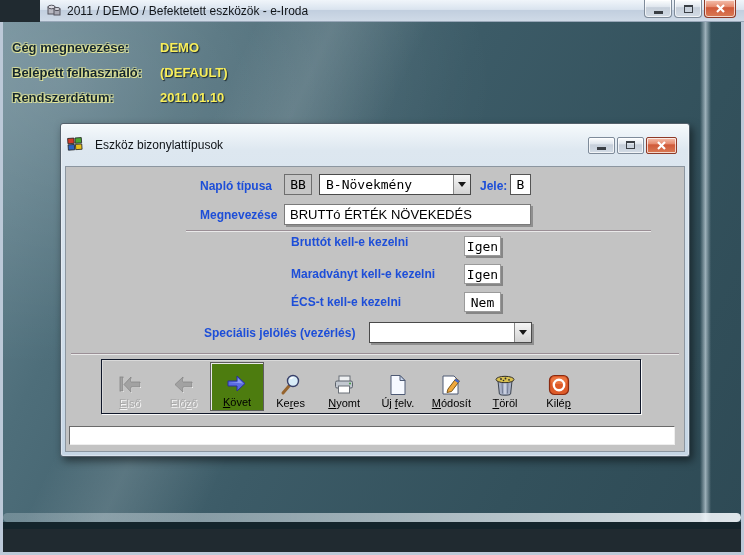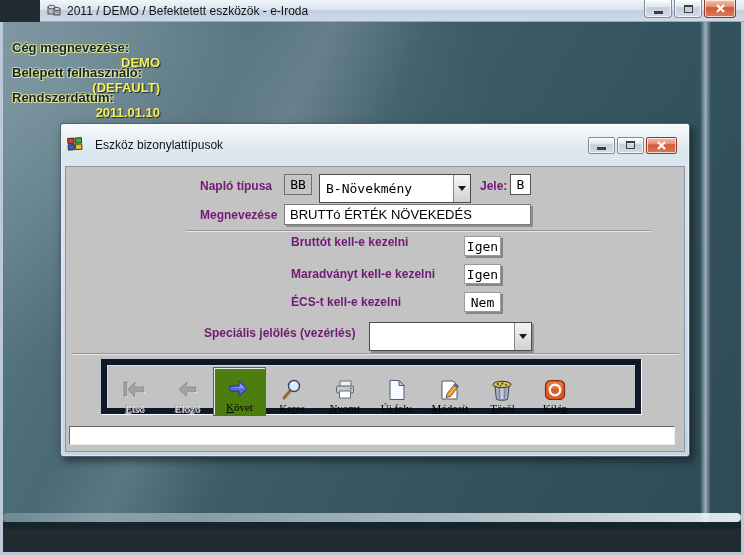--- a/index.html
+++ b/index.html
@@ -43,21 +43,21 @@
     background:linear-gradient(115deg,transparent 26%,rgba(255,255,255,.12) 34%,transparent 44%),
                radial-gradient(ellipse at 8% 12%, rgba(255,255,255,.15), transparent 45%); }
   .bg-right-strip { position:absolute; right:30px; top:0; width:11px; height:100%;
     background:linear-gradient(90deg,transparent,rgba(225,238,246,.6) 50%,transparent); }
   .bg-bottom-light { position:absolute; left:0; right:0; bottom:7px; height:9px; border-radius:5px;
     background:linear-gradient(90deg,rgba(225,235,240,.25),rgba(242,248,252,.9)); }
   .bg-bottom-dark { position:absolute; left:0; right:0; bottom:0; height:7px; background:#14252c; }
 
   
   .info { position:absolute; left:9px; top:18px; font-size:13px; font-weight:bold; }
-  .info-row { display:flex; height:25px; align-items:flex-end;flex-direction:column; }
+  .info-row { display:flex; height:25px; align-items:flex-start; }
   .info-label { width:148px; color:#14262e;
     text-shadow:1px 1px 0 rgba(238,238,150,.85),-1px -1px 0 rgba(238,238,150,.55),
                 1px -1px 0 rgba(238,238,150,.55),-1px 1px 0 rgba(238,238,150,.55); }
   .info-value { color:#f8ee5a; text-shadow:1px 1px 1px rgba(10,20,25,.8); }
 
   
   .dialog { position:absolute; left:57px; top:101px; width:630px;
     border:1px solid #55616c; border-radius:3px;
     background:linear-gradient(180deg,#f6fafc,#dde7f0 8%,#c6d6e5 100%);
     padding:0 4px 4px 4px;
@@ -67,26 +67,26 @@
   .dlg-btns { margin-left:auto; margin-right:6px; display:flex; gap:2px; }
   .dbtn { width:27px; height:17px; border:1px solid #7e8b9a; border-radius:2px;
     display:flex; align-items:center; justify-content:center;
     background:linear-gradient(180deg,#fdfefe,#dfe6ee 40%,#c6cfda 45%,#d3dce6);
     box-shadow:inset 0 0 0 1px rgba(255,255,255,.7); }
   .dbtn.close { width:31px; border-color:#8e3a28;
     background:linear-gradient(180deg,#f4c0ae,#e68a6d 40%,#d05a3a 45%,#d97a54); }
   .dbtn .glyph-min { margin-top:6px; }
   .dlg-body { position:relative; height:286px; background:#c3c3c3; border:1px solid #8c96a0; }
 
-  .flabel { position:absolute; font-size:12px; font-weight:bold; color:#701a75; white-space:nowrap; }
+  .flabel { position:absolute; font-size:12px; font-weight:bold; color:#1d4ed8; white-space:nowrap; }
   .mono { font-family:"DejaVu Sans Mono","Liberation Mono",monospace; font-size:13px; color:#000; }
 
   .code-box { position:absolute; left:218px; top:7px; width:28px; height:21px;
     background:#c6c6c6; border:1px solid #6e6e6e; display:flex; align-items:center; justify-content:center; }
-  .combo { position:absolute; height:29px; background:#fff; border:1px solid #4a4a4a;
+  .combo { position:absolute; height:21px; background:#fff; border:1px solid #4a4a4a;
     display:flex; align-items:stretch; }
   .combo-naplo { left:253px; top:7px; width:152px; }
   .combo-spec { left:303px; top:155px; width:163px; box-shadow:2px 2px 0 #8f8f8f; }
   .combo-text { flex:1; display:flex; align-items:center; padding-left:6px; overflow:hidden; white-space:nowrap; }
   .combo-btn { width:17px; border-left:1px solid #888; display:flex; align-items:center; justify-content:center;
     background:linear-gradient(180deg,#f6f6f6,#d2d2d2); }
   .tri-down { width:0; height:0; border:4px solid transparent; border-top:5px solid #181818; margin-top:4px; }
 
   .jele-box { position:absolute; left:444px; top:7px; width:21px; height:21px; background:#fff;
     border:1px solid #555; display:flex; align-items:center; justify-content:center; }
@@ -101,22 +101,22 @@
 
   .flag-box { position:absolute; left:398px; width:37px; height:20px; background:#fff;
     border:1px solid #9a9a9a; box-shadow:2px 2px 0 #868686;
     display:flex; align-items:center; justify-content:center; }
 
   .status-field { left:3px; top:259px; width:606px; height:19px;
     border:1px solid #6a6a6a; border-right-color:#eee; border-bottom-color:#eee; box-shadow:none; }
 
   
   .toolbar { position:absolute; left:35px; top:192px; width:540px; height:55px;
-    border:6px solid #0f172a; box-shadow:1px 1px 0 #fafafa, inset 1px 1px 0 #d9d9d9;
-    background:#c3c3c3; display:grid; grid-template-columns:repeat(10,1fr); align-items:center; padding:2px 1px;font-family:Liberation Serif, serif; }
+    border:1px solid #0f172a; box-shadow:1px 1px 0 #fafafa, inset 1px 1px 0 #d9d9d9;
+    background:#c3c3c3; display:grid; grid-template-columns:repeat(10,1fr); align-items:center; padding:2px 1px; }
   .tb-btn { height:49px; display:flex; flex-direction:column; align-items:center; justify-content:flex-end;
     gap:1px; padding-bottom:2px; font-size:11px; color:#000; }
   .tb-btn svg { display:block; }
   .tb-btn.focused { border:1px solid #5e5e5e; background:#4d7c0f; box-shadow:inset 1px 1px 0 #eaeaea; }
   .tb-label { line-height:12px; white-space:nowrap; }
   .tb-btn.disabled .tb-label { color:#a9a9a9; text-shadow:1px 1px 0 #f4f4f4; }
 </style>
 </head>
 <body>
 

